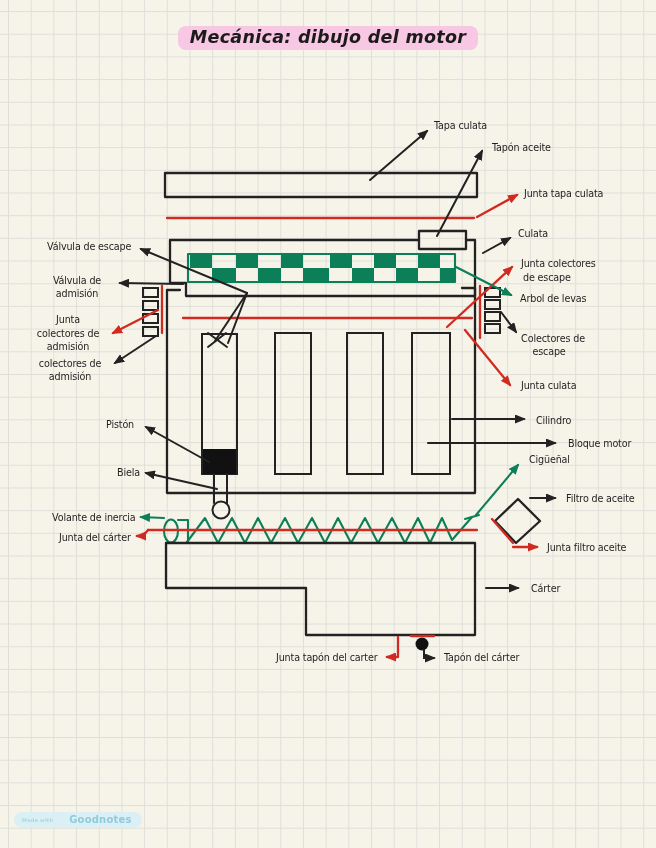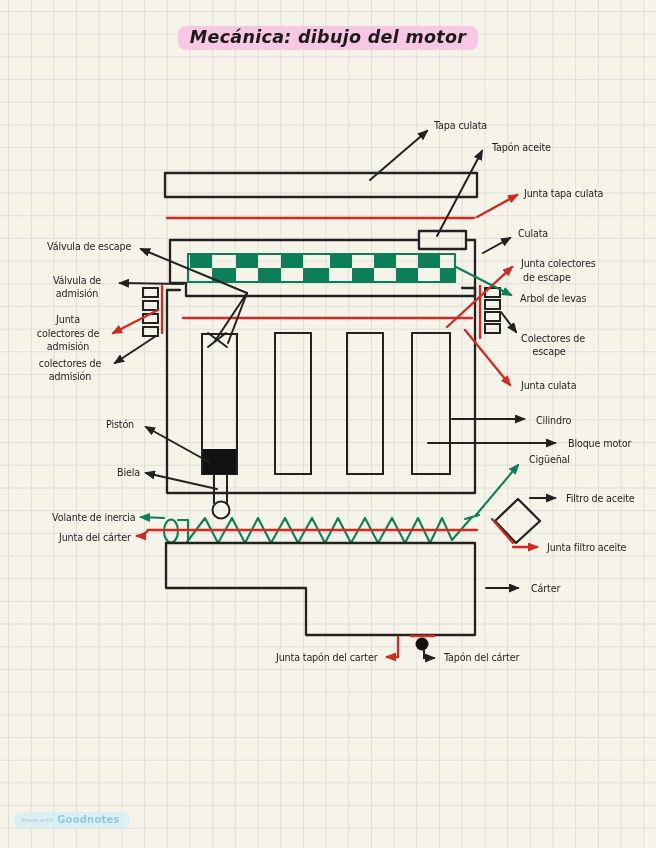--- a/index.html
+++ b/index.html
@@ -21,21 +21,21 @@
     padding:1px 12px 3px 12px;
   }
   .title-text{
     font-family:"DejaVu Sans", sans-serif;
     font-size:17.5px;font-weight:bold;font-style:italic;
     color:#1b1b1b;letter-spacing:.3px;
   }
   .footer{
     position:absolute;left:14px;top:812px;
     background:rgba(214,238,247,.85);border-radius:9px;
-    padding:2px 10px 3px 8px;display:flex;align-items:center;gap:4px;
+    padding:2px 10px 3px 8px;display:flex;align-items:center;gap:16px;
   }
   .footer .made{font-size:5px;color:#a9d6e4;font-weight:bold;letter-spacing:.2px;}
   .footer .brand{font-size:10px;color:#8fcbdd;font-weight:bold;letter-spacing:.2px;}
   svg{position:absolute;left:0;top:0;}
   svg text{
     font-family:"DejaVu Sans", sans-serif;
     font-size:9.6px;fill:#1f1f1f;letter-spacing:-0.15px;
   }
   .ink{stroke:#222;fill:none;stroke-width:2.3;stroke-linecap:round;stroke-linejoin:round;}
   .ink-thin{stroke:#222;fill:none;stroke-width:2;stroke-linecap:round;}

